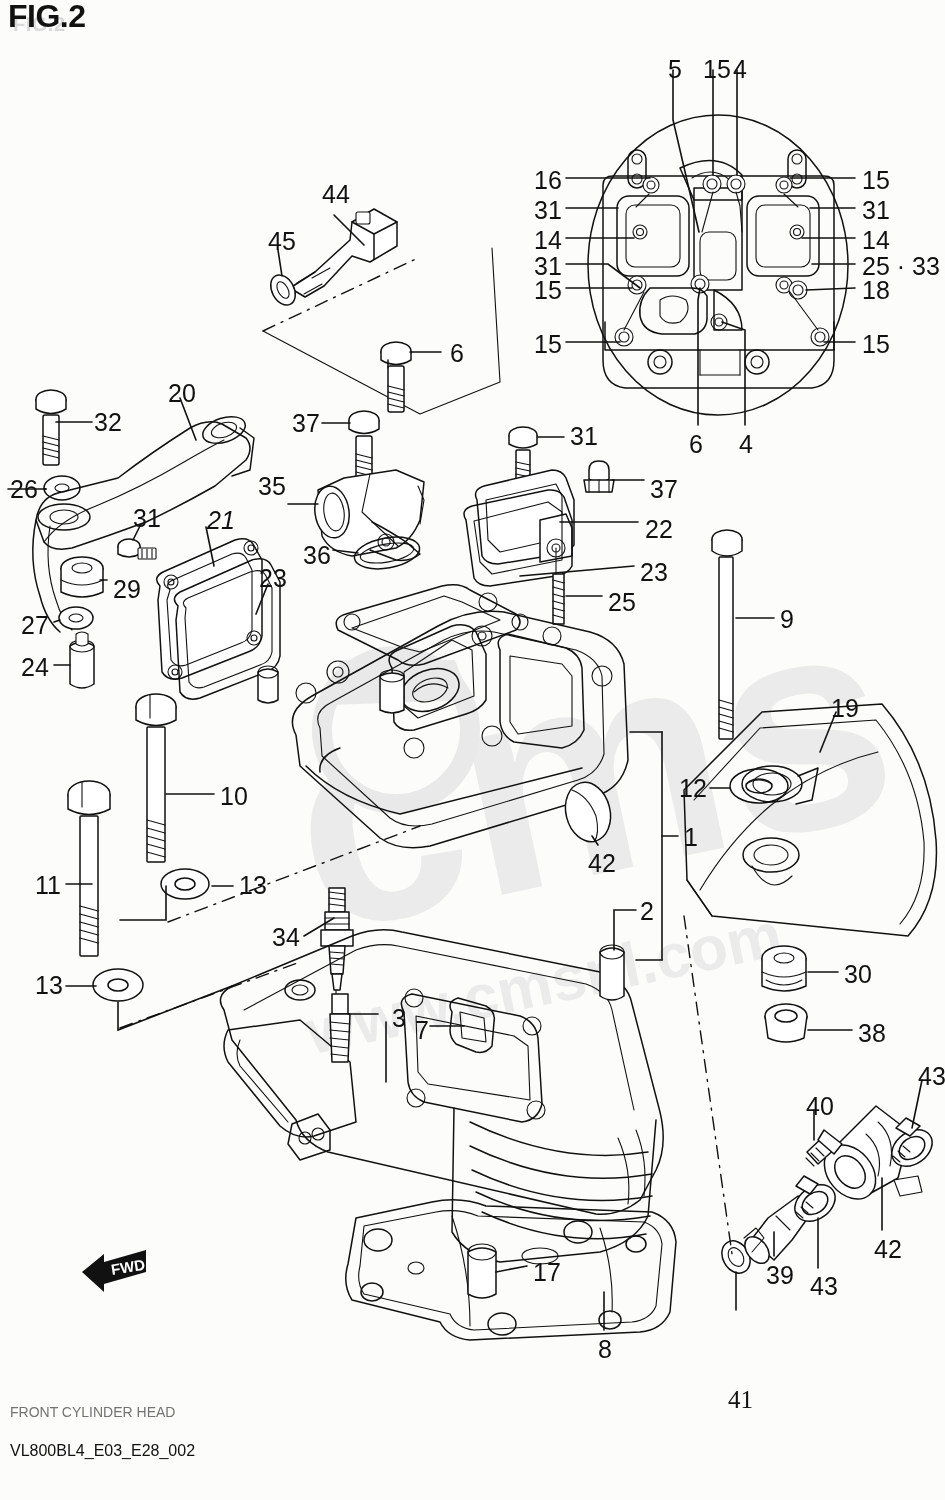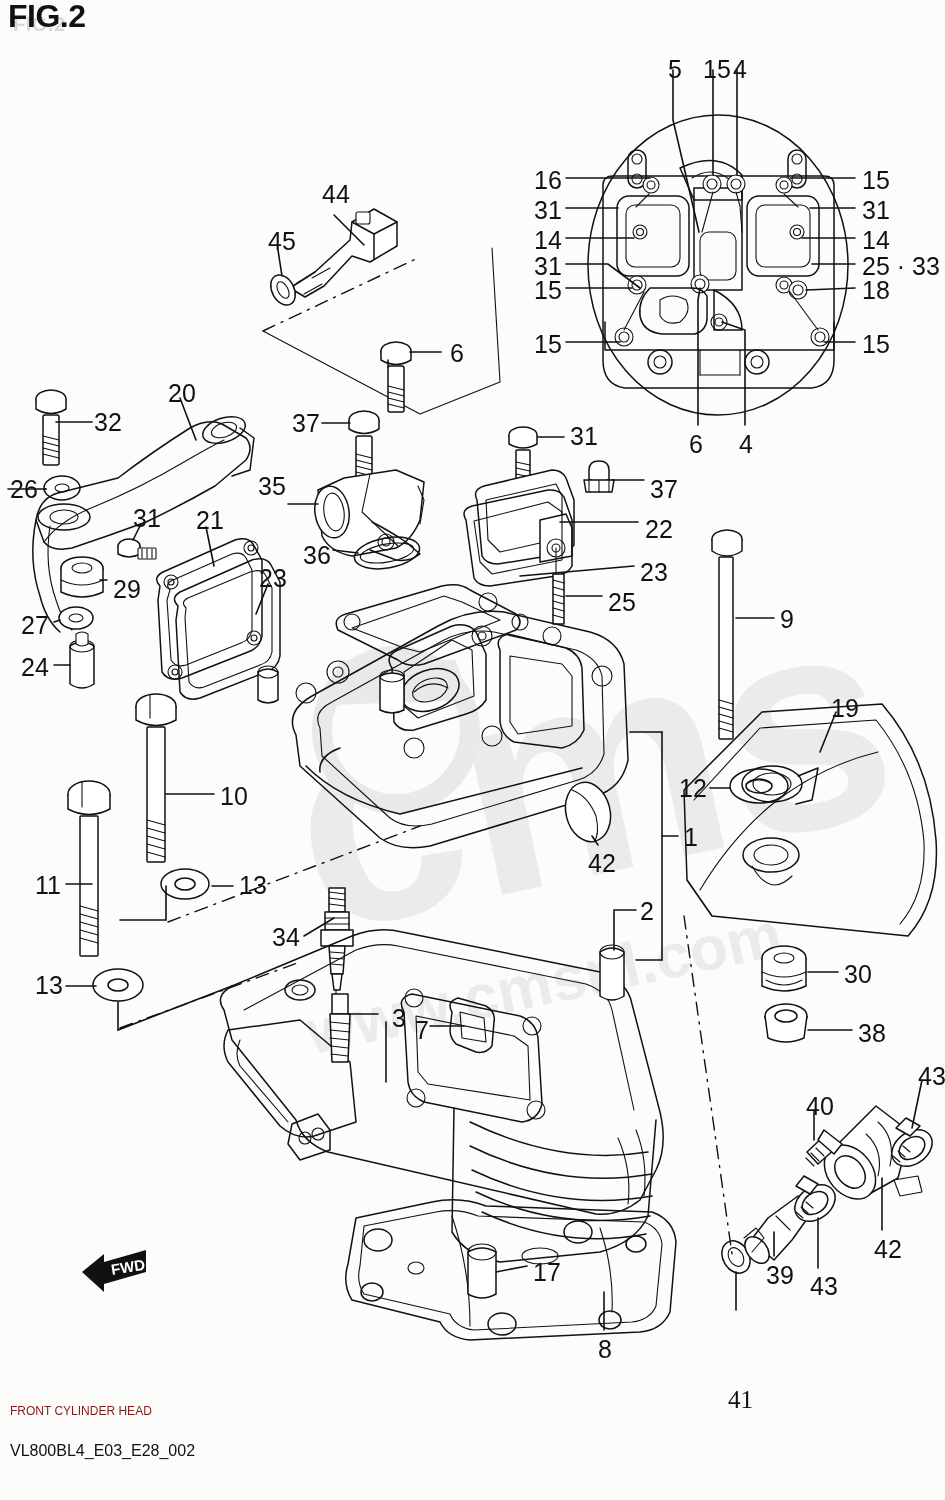--- a/index.html
+++ b/index.html
@@ -27,21 +27,21 @@
     font-size:24px;color:#6e6e6e;font-weight:400;
     letter-spacing:.2px;white-space:nowrap;
   }
   
   #foot-code{
     position:absolute;left:10px;top:1442px;
     font-size:16px;color:#111;white-space:nowrap;
   }
   #foot-name{
     position:absolute;left:10px;top:1404px;
-    font-size:12px;color:#7f1d1d;white-space:nowrap;
+    font-size:14px;color:#737373;white-space:nowrap;
   }
   #promo{
     position:absolute;left:112px;top:1448px;
     font-size:40px;color:#e10000;white-space:nowrap;
     letter-spacing:.3px;
   }
   
   #art{position:absolute;left:0;top:0;width:945px;height:1500px;}
   svg{display:block;}
   .ln{fill:none;stroke:#111;stroke-width:1.5;stroke-linecap:round;stroke-linejoin:round;}
@@ -738,21 +738,21 @@
       <div class="num" style="left: 268px; top: 229px;">45</div>
       <div class="num" style="left: 450px; top: 341px;">6</div>
       <div class="num" style="left: 168px; top: 381px;">20</div>
       <div class="num" style="left: 94px; top: 410px;">32</div>
       <div class="num" style="left: 292px; top: 411px;">37</div>
       <div class="num" style="left: 570px; top: 424px;">31</div>
       <div class="num" style="left: 10px; top: 477px;">26</div>
       <div class="num" style="left: 650px; top: 477px;">37</div>
       <div class="num" style="left: 258px; top: 474px;">35</div>
       <div class="num" style="left: 133px; top: 506px;">31</div>
-      <div class="num" style="left: 196px; top: 508px;">21</div>
+      <div class="num" style="left: 207px; top: 508px; font-style: italic;">21</div>
       <div class="num" style="left: 645px; top: 517px;">22</div>
       <div class="num" style="left: 303px; top: 543px;">36</div>
       <div class="num" style="left: 259px; top: 566px;">23</div>
       <div class="num" style="left: 640px; top: 560px;">23</div>
       <div class="num" style="left: 113px; top: 577px;">29</div>
       <div class="num" style="left: 608px; top: 590px;">25</div>
       <div class="num" style="left: 780px; top: 607px;">9</div>
       <div class="num" style="left: 21px; top: 613px;">27</div>
       <div class="num" style="left: 21px; top: 655px;">24</div>
       <div class="num" style="left: 831px; top: 696px;">19</div>

